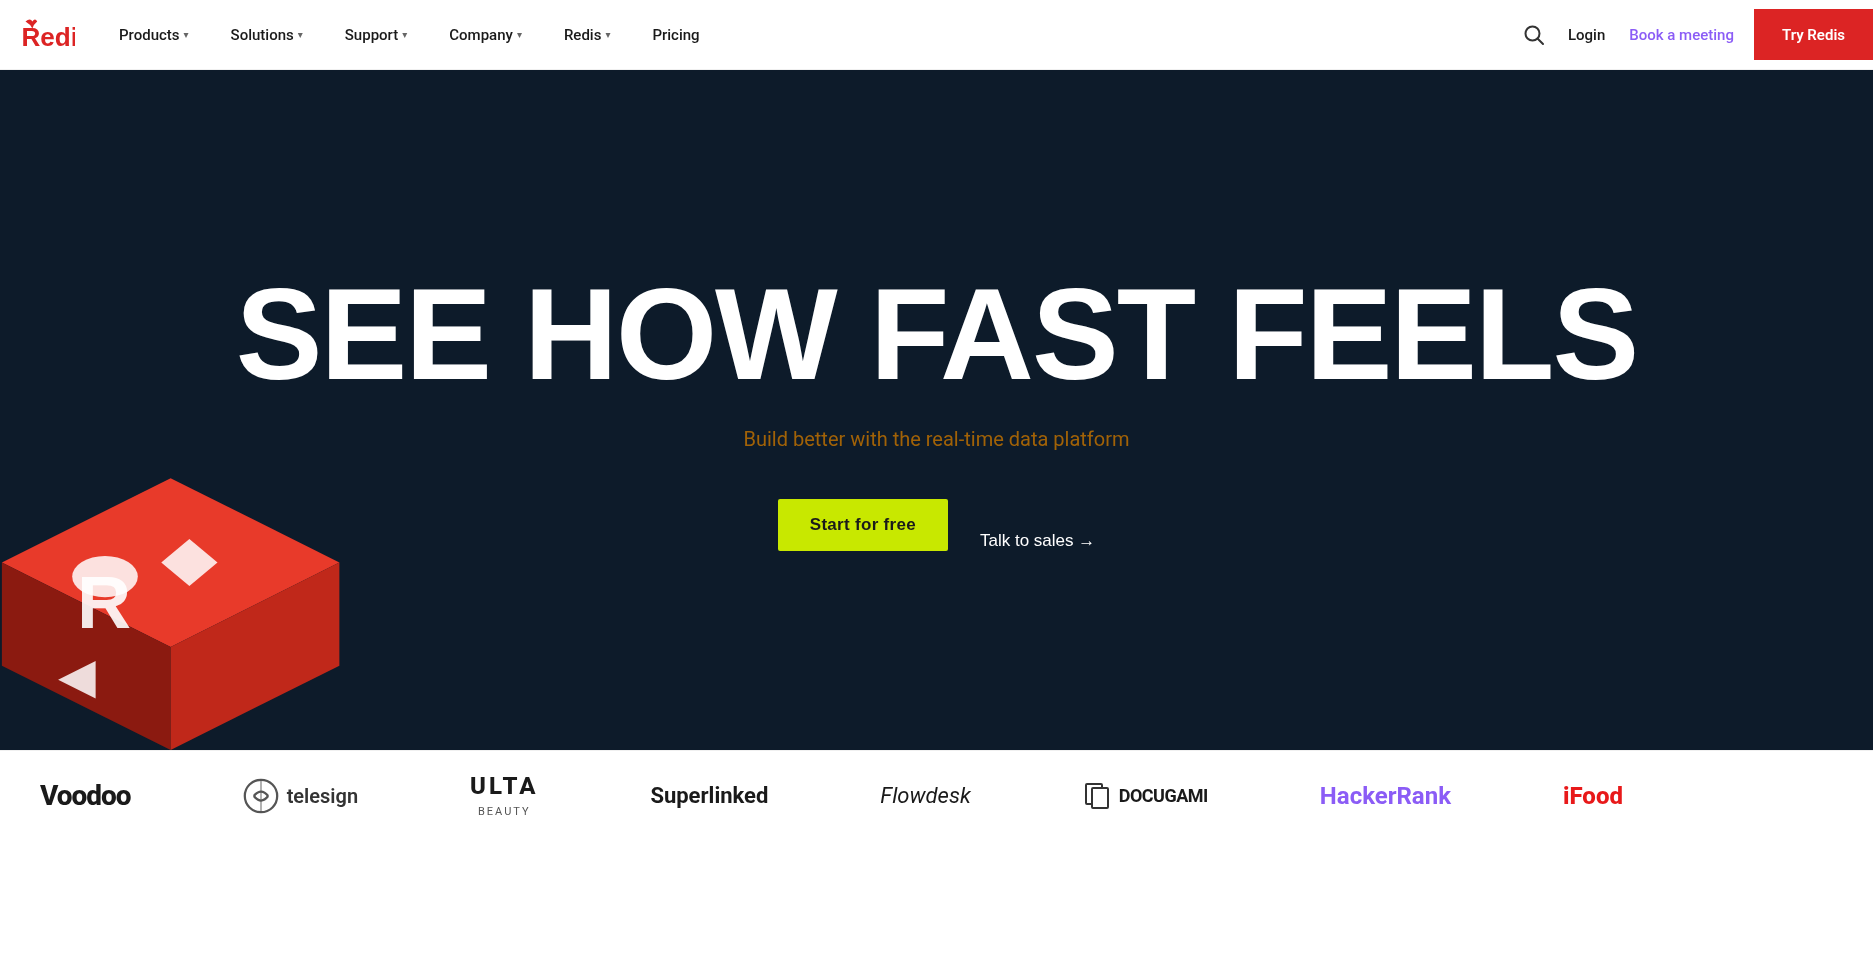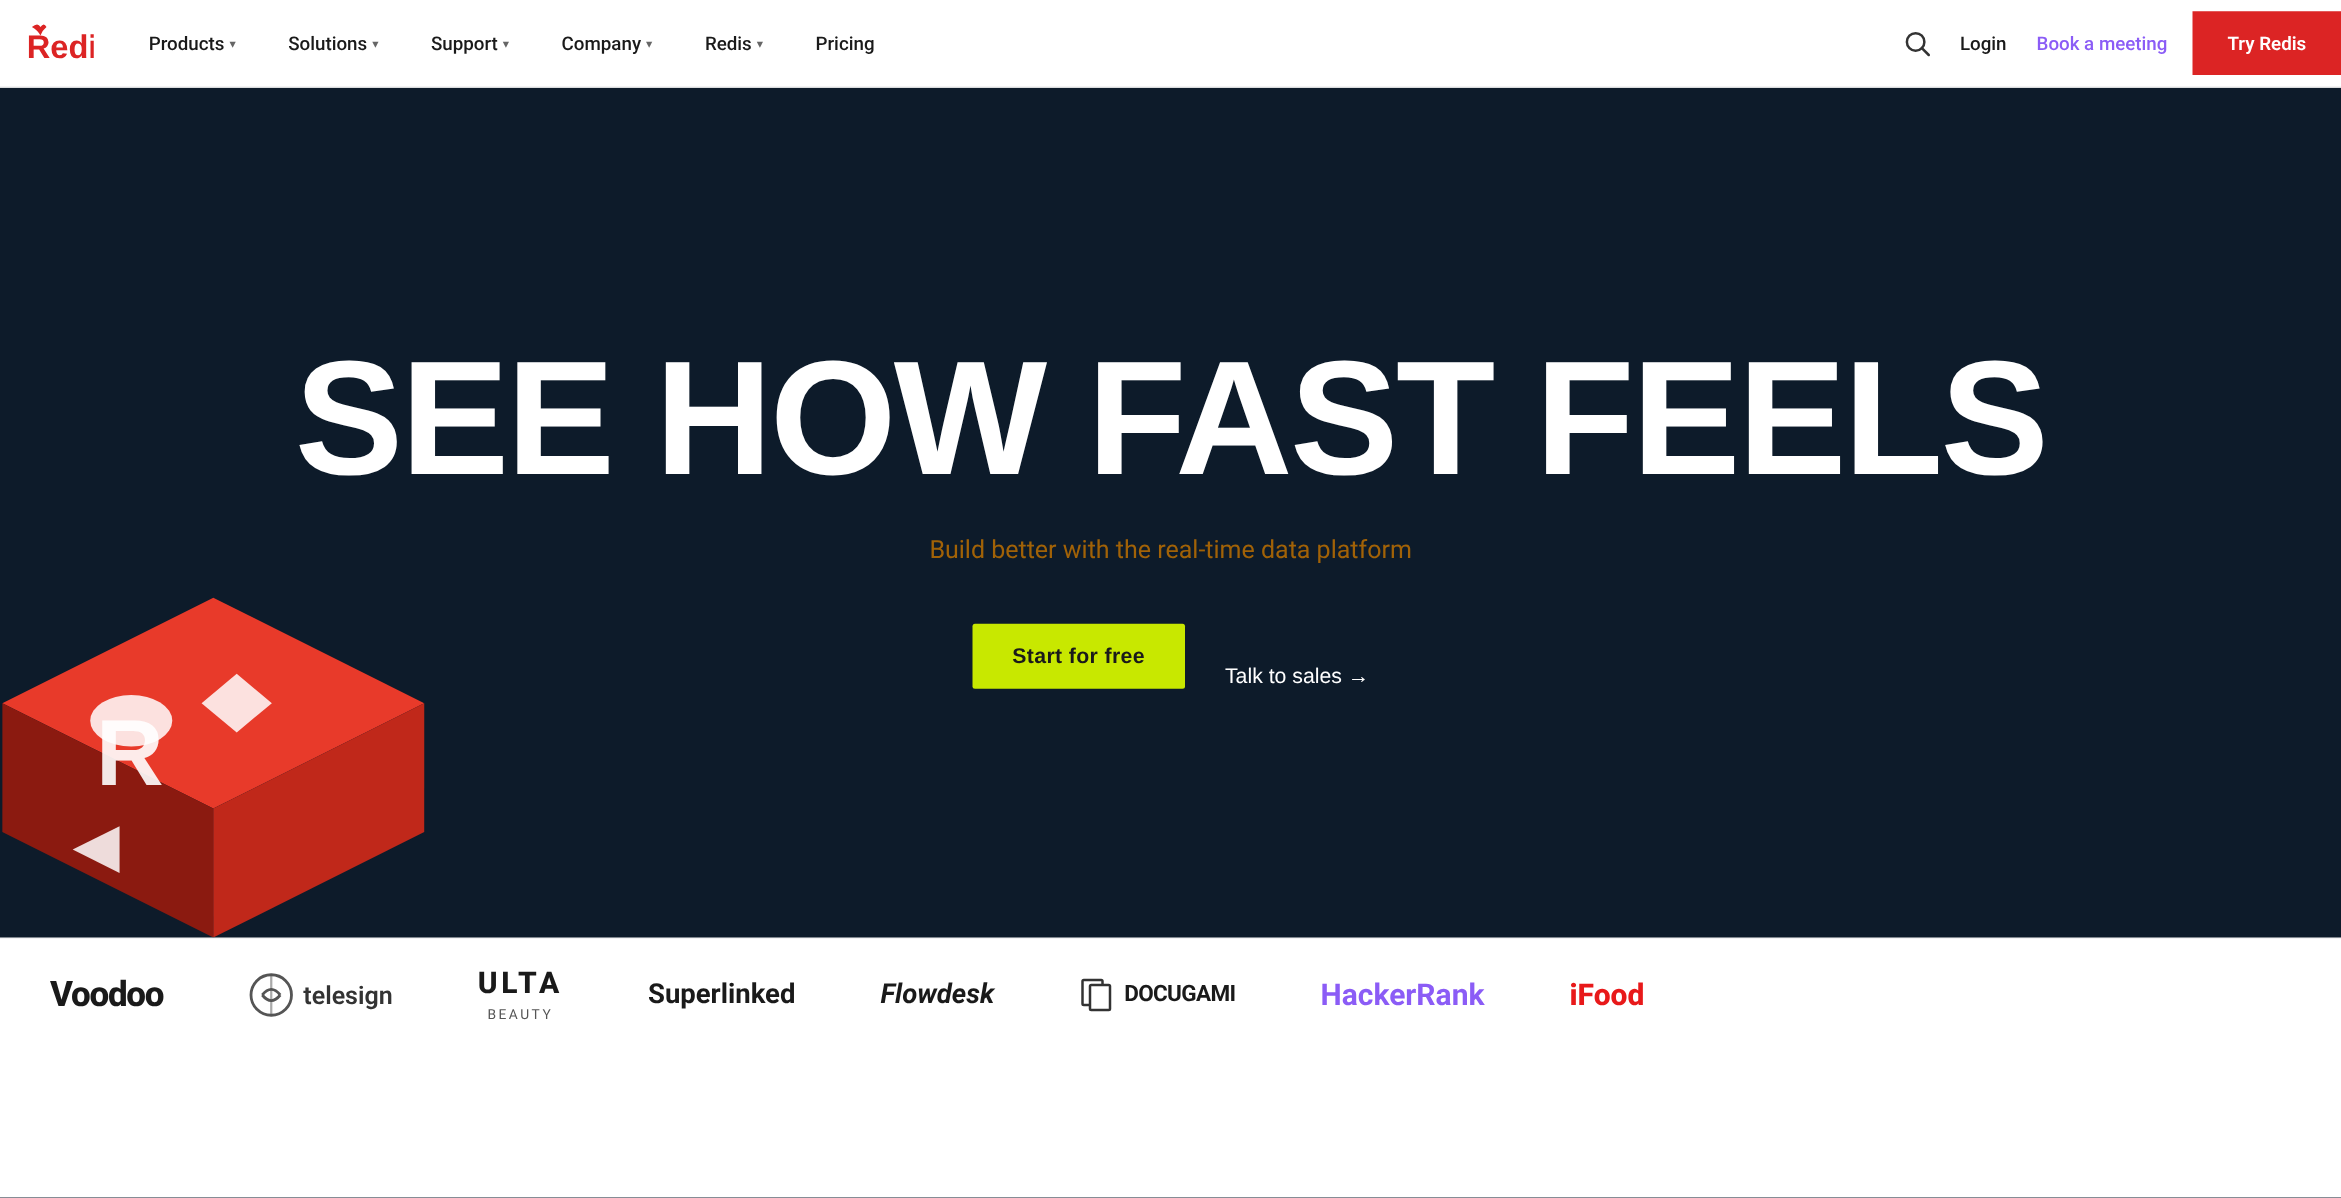--- a/index.html
+++ b/index.html
@@ -187,21 +187,21 @@
       height: 300px;
     }
 
     
     .logos-bar {
       background: #ffffff;
       height: 90px;
       display: flex;
       align-items: center;
       padding: 0 40px;
-      gap: 68px;
+      gap: 112px;
       border-top: 1px solid #f0f0f0;
       overflow: hidden;
     }
 
     .logo-item {
       display: flex;
       align-items: center;
       justify-content: center;
       white-space: nowrap;
     }
@@ -232,21 +232,21 @@
     }
 
     .logo-superlinked {
       font-size: 22px;
       font-weight: 700;
       color: #1a1a1a;
     }
 
     .logo-flowdesk {
       font-size: 22px;
-      font-weight: 700;
+      font-weight: 400;
       color: #1a1a1a;
       font-style: italic;
     }
 
     .logo-docugami {
       display: flex;
       gap: 8px;
     }
 
     .logo-docugami-text {

